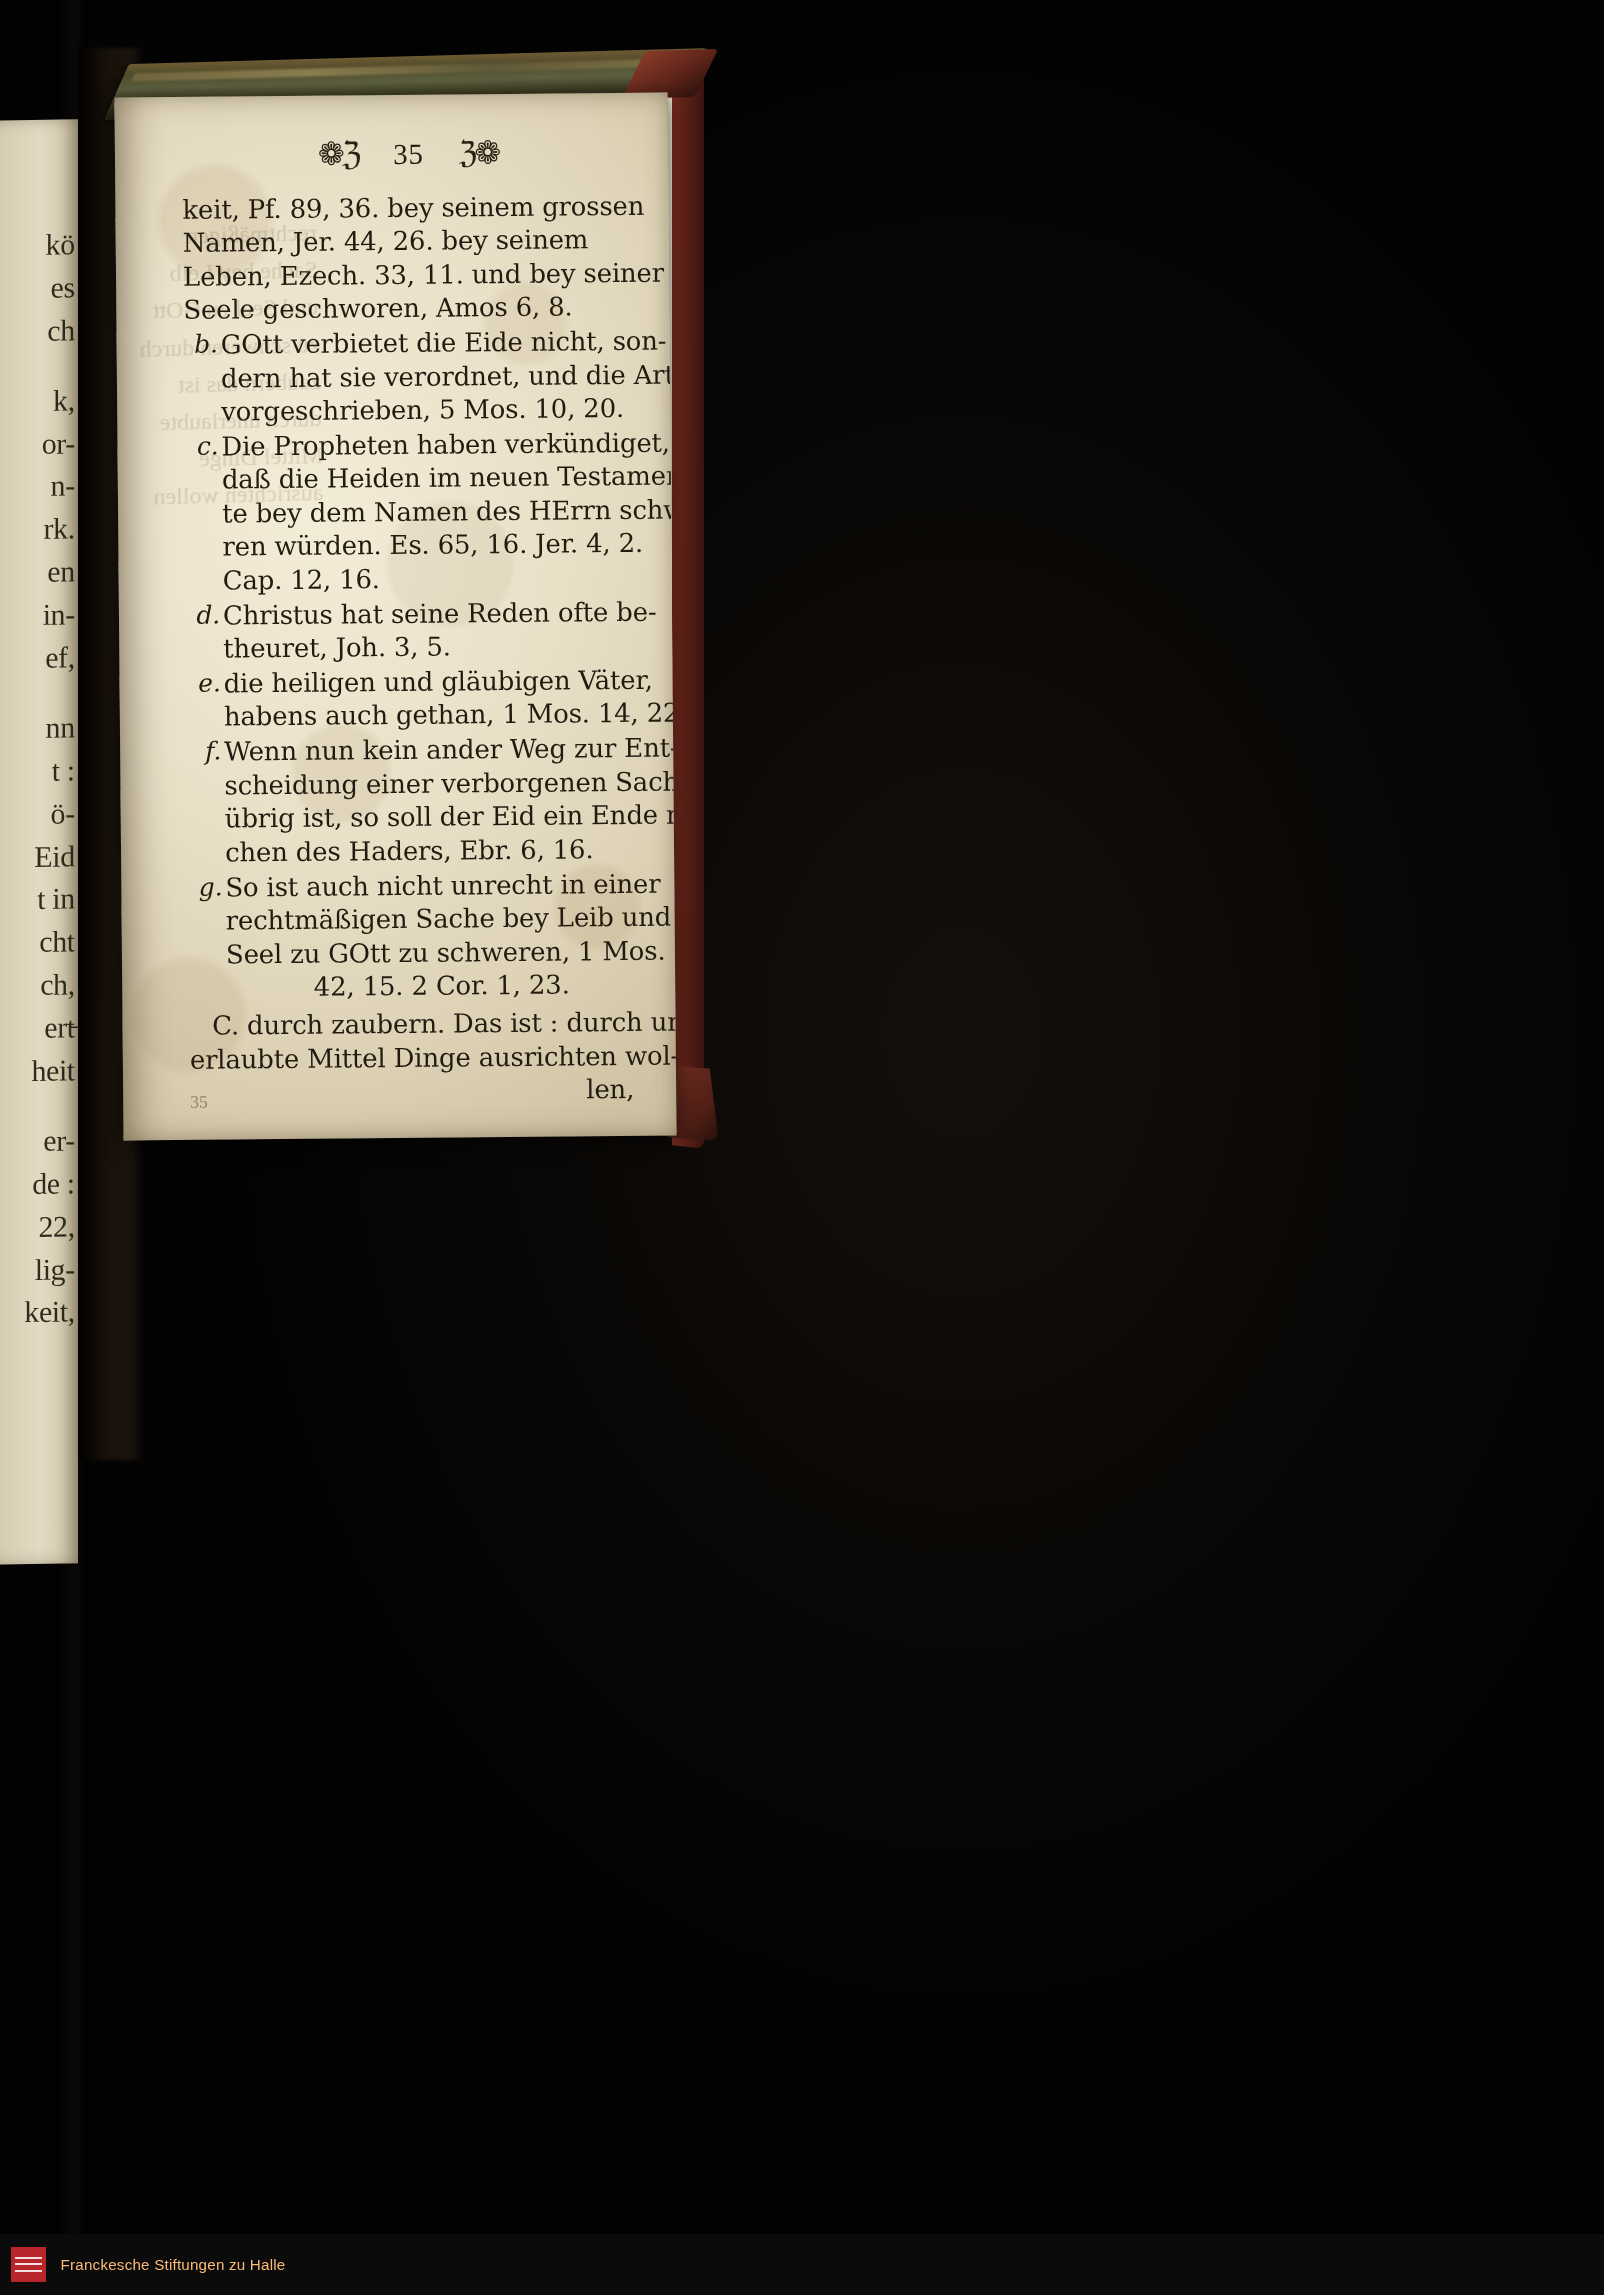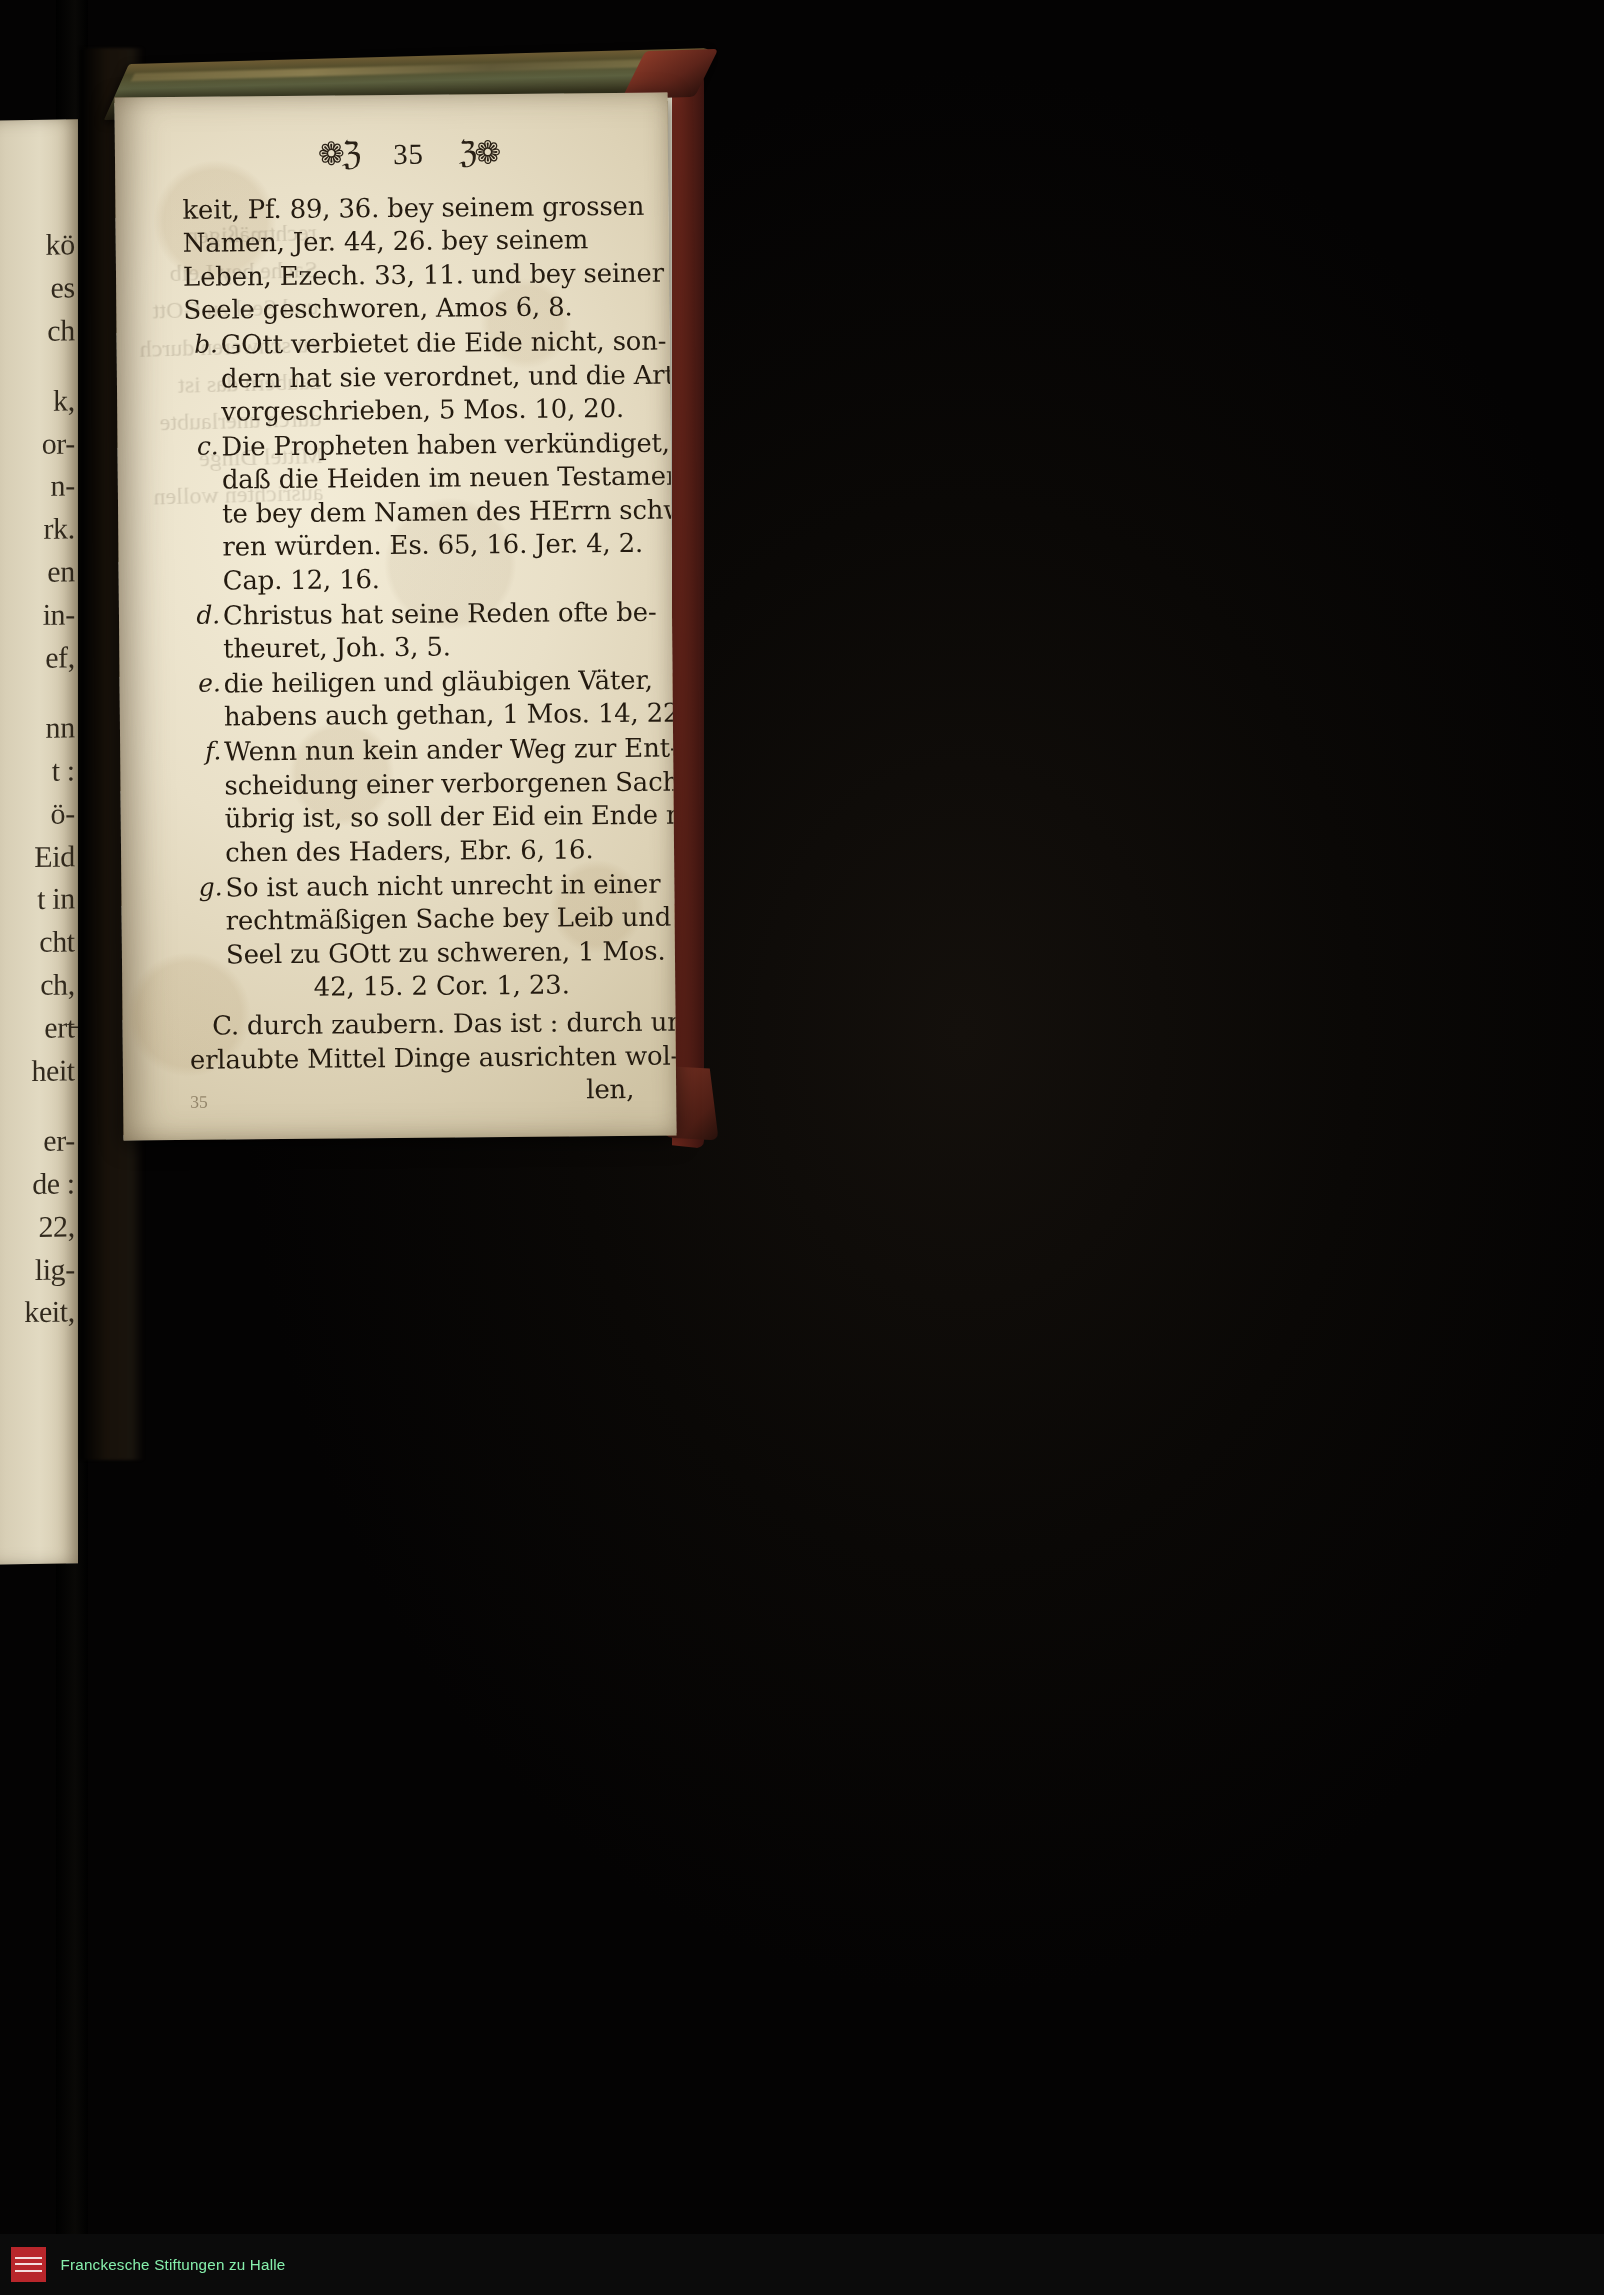--- a/index.html
+++ b/index.html
@@ -291,21 +291,21 @@
   #footer-logo::after {
     content: "";
     position: absolute;
     left: 4px; top: 4.8px; right: 4px; bottom: 4.8px;
     background:
       linear-gradient(180deg, transparent 0 18%, #fff 18% 26%, transparent 26% 44%,
                       #fff 44% 52%, transparent 52% 70%, #fff 70% 78%, transparent 78%);
     opacity: .85;
   }
   #footer-text {
-    color: #86efac;
+    color: #fdba74;
     font-family: "Liberation Sans", sans-serif;
     font-size: 15.2px;
     letter-spacing: 0.2px;
   }
 </style>
 </head>
 <body>
 
 <div id="backdrop"></div>
 <div class="left-dark-strip"></div>

